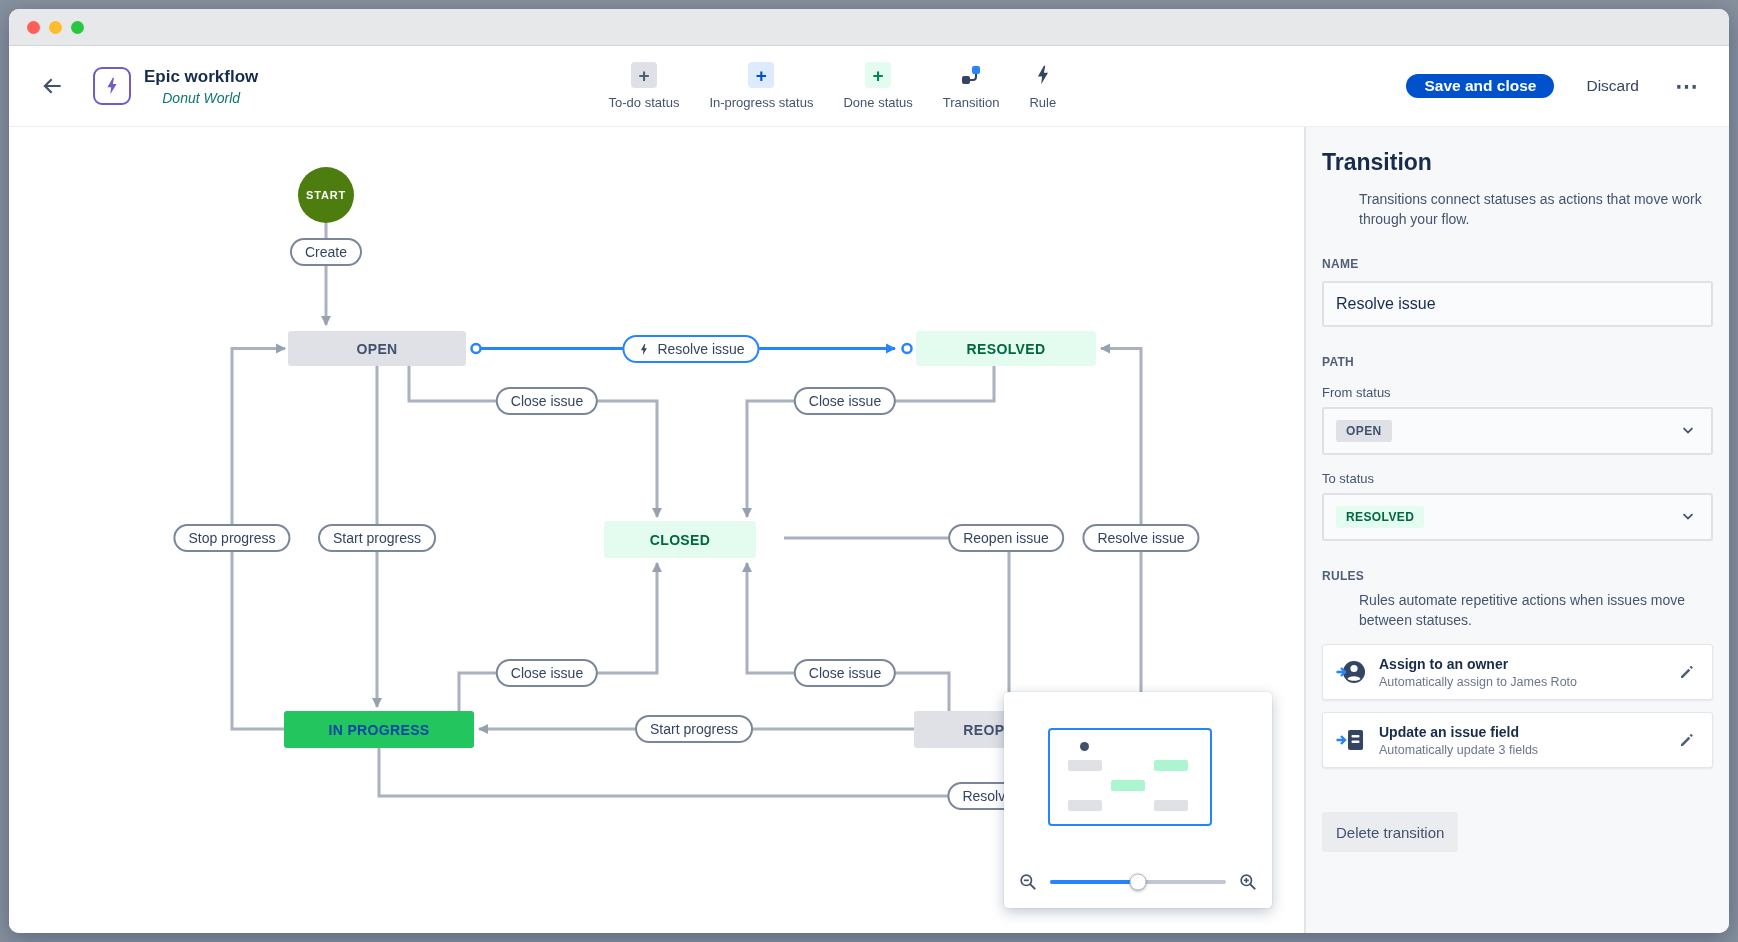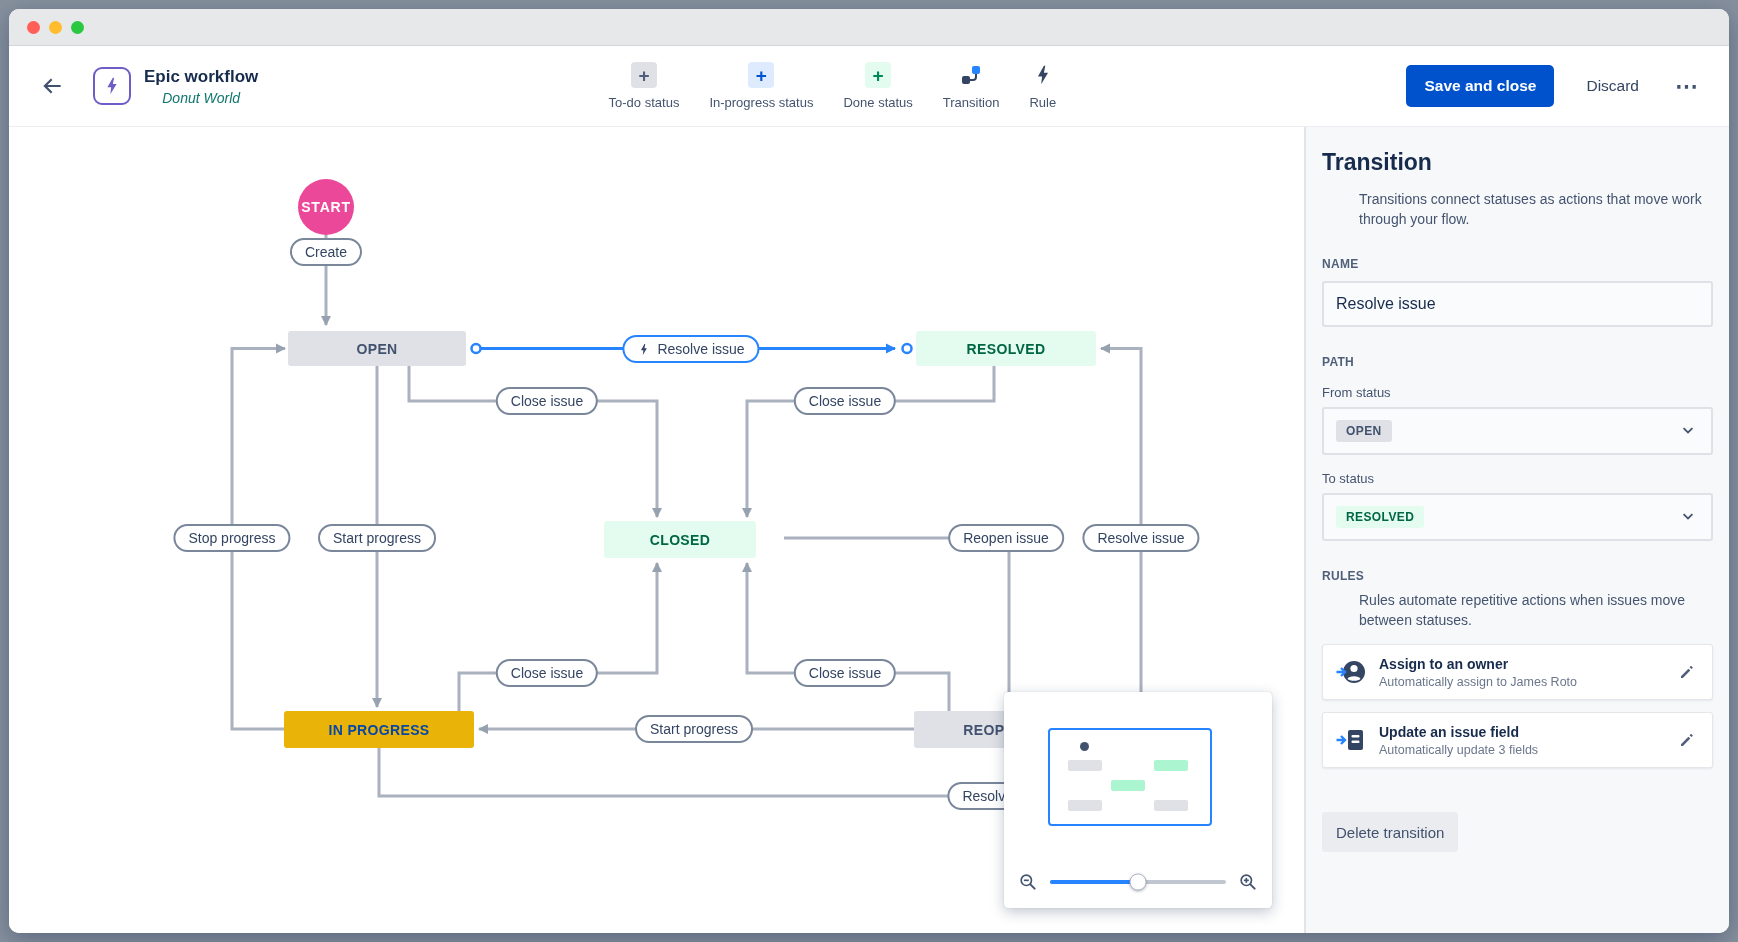--- a/index.html
+++ b/index.html
@@ -28,38 +28,38 @@
   .tool{display:flex;flex-direction:column;align-items:center;gap:7px;background:none;border:none;
         cursor:pointer;padding:0;font-family:inherit;}
   .chip{width:26px;height:26px;border-radius:4px;display:flex;align-items:center;justify-content:center;
         font-size:19px;font-weight:700;line-height:1;}
   .chip-gray{background:#DFE1E6;color:#505F79;}
   .chip-blue{background:#DEEBFF;color:#0052CC;}
   .chip-green{background:#E3FCEF;color:#00875A;}
   .tool-ico{width:26px;height:26px;display:flex;align-items:center;justify-content:center;}
   .tool-label{font-size:13px;color:#44546F;}
   .actions{display:flex;align-items:center;}
-  .save{height:42px;padding:0 18px;background:#0052CC;color:#fff;font-size:15.5px;font-weight:600;
-        border:none;border-radius:5px;cursor:pointer;font-family:inherit;}
+  .save{height:24px;padding:0 18px;background:#0052CC;color:#fff;font-size:15.5px;font-weight:600;
+        border:none;border-radius:12px;cursor:pointer;font-family:inherit;}
   .discard{margin-left:26px;background:none;border:none;font-size:15.5px;color:#344563;font-weight:500;
         cursor:pointer;font-family:inherit;}
   .more{margin-left:26px;background:none;border:none;font-size:23px;font-weight:700;color:#42526E;
         cursor:pointer;line-height:1;padding:2px 4px;letter-spacing:1px;font-family:inherit;}
   
   .main{flex:1;display:flex;min-height:0;}
   .canvas{flex:1;position:relative;background:#fff;overflow:hidden;}
   .edges{position:absolute;left:0;top:0;z-index:1;}
-  .start-node{position:absolute;left:289px;top:52px;width:56px;height:56px;border-radius:50%;
-        background:#ec4899;color:#fff;font-size:14px;font-weight:700;letter-spacing:.8px;
+  .start-node{position:absolute;left:289px;top:40px;width:56px;height:56px;border-radius:50%;
+        background:#4d7c0f;color:#fff;font-size:11px;font-weight:700;letter-spacing:.8px;
         display:flex;align-items:center;justify-content:center;z-index:2;cursor:pointer;}
   .status{position:absolute;display:flex;align-items:center;justify-content:center;font-size:14px;
         font-weight:700;letter-spacing:.35px;border-radius:3px;z-index:2;box-sizing:border-box;cursor:pointer;}
   .st-gray{background:#DFE1E6;color:#42526E;}
   .st-green{background:#E3FCEF;color:#006644;}
-  .st-blue{background:#eab308;color:#0747A6;}
+  .st-blue{background:#22c55e;color:#0747A6;}
   .pill{position:absolute;transform:translateX(-50%);height:28px;display:flex;align-items:center;gap:7px;
         padding:0 13px;background:#fff;border:2px solid #7A869A;border-radius:16px;font-size:14px;
         color:#344563;white-space:nowrap;z-index:2;box-sizing:border-box;cursor:pointer;}
   .pill.selected{border-color:#2684FF;}
   
   .minimap{position:absolute;left:995px;top:565px;width:268px;height:216px;background:#fff;border-radius:4px;
         box-shadow:0 4px 14px rgba(9,30,66,.25),0 0 1px rgba(9,30,66,.3);z-index:5;}
   .mini-viewport{position:absolute;left:44px;top:36px;width:164px;height:98px;border:2px solid #2684FF;
         border-radius:4px;box-sizing:border-box;background:#fff;cursor:grab;}
   .mini-dot{position:absolute;left:30px;top:12px;width:9px;height:9px;border-radius:50%;background:#42526E;}

